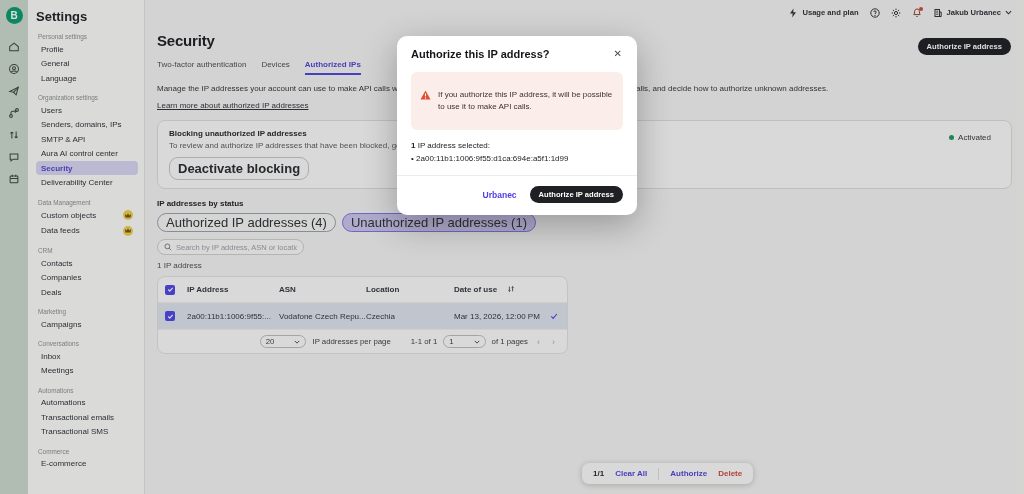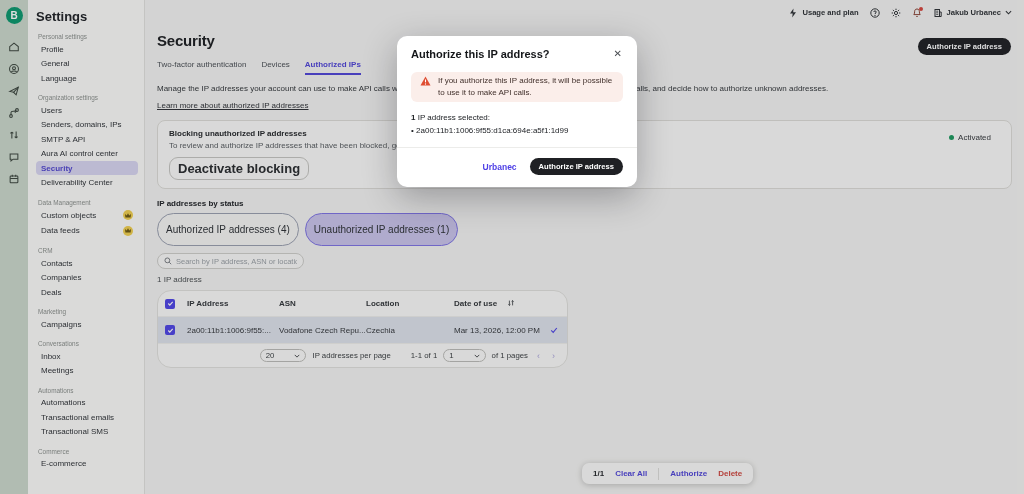--- a/index.html
+++ b/index.html
@@ -45,31 +45,31 @@
 
   .card { margin-top:8px; background:#fbfbf9; border:1px solid #dddcd8; border-radius:8px; padding:8px 11px; position:relative; }
   .card-title { font-size:8px; font-weight:bold; color:#26292c; }
   .card-sub { font-size:8px; color:#575c60; margin-top:3px; white-space:nowrap; overflow:hidden; }
   .btn-outline { display:inline-block; margin-top:7px; background:#fbfbf9; border:1px solid #c6c6c2; border-radius:9px; font-size:13px; font-weight:bold; color:#2a2d30; padding:3px 8px; cursor:pointer; font-family:inherit; }
   .activated { position:absolute; right:20px; top:12px; display:flex; align-items:center; gap:4px; font-size:8px; color:#33373b; }
   .dot-green { width:5px; height:5px; border-radius:50%; background:#1d9a5f; }
 
   .status-label { margin-top:10px; font-size:8px; font-weight:bold; color:#202327; }
   .pills { display:flex; gap:6px; margin-top:5px; }
-  .pill { font-size:10px; color:#2e3236; border:1px solid #9aa0b0; background:#f6f6f4; border-radius:999px; padding:10px 8px; cursor:pointer; }
+  .pill { font-size:13px; color:#2e3236; border:1px solid #9aa0b0; background:#f6f6f4; border-radius:999px; padding:1px 8px; cursor:pointer; }
   .pill.active { background:#cac5ec; border-color:#7f74e4; font-weight:normal; }
 
   .search { margin-top:7px; width:147px; height:16px; border:1px solid #cfcfcb; border-radius:9px; background:#fafaf8; display:flex; align-items:center; gap:4px; padding:0 6px; }
   .search input { border:none; outline:none; background:transparent; font-size:7.5px; width:100%; font-family:inherit; color:#33373b; }
   .search input::placeholder { color:#9aa0a6; }
   .search svg { width:8px; height:8px; flex-shrink:0; }
 
   .count { margin-top:6px; font-size:8px; color:#4a4f52; }
 
-  .table { margin-top:6px; width:411px; border:1px solid #e1e1dd; border-radius:14px; background:#fbfbf9; overflow:hidden; }
+  .table { margin-top:6px; width:411px; border:1px solid #e1e1dd; border-radius:8px; background:#fbfbf9; overflow:hidden; }
   .t-row { display:grid; grid-template-columns:22px 92px 87px 88px 96px 1fr; align-items:center; height:26px; padding-left:7px; font-size:8px; }
   .t-head { font-weight:bold; color:#33373b; border-bottom:1px solid #eeeeec; }
   .t-data { background:#dfe3eb; color:#33373b; }
   .cb { width:10px; height:10px; border-radius:2px; background:#4f46e5; display:flex; align-items:center; justify-content:center; cursor:pointer; }
   .cb svg { width:7px; height:7px; }
   .th-date { display:flex; align-items:center; gap:10px; }
   .sort svg { width:8px; height:8px; }
   .row-actions { display:flex; justify-content:flex-end; gap:9px; padding-right:10px; }
   .row-actions svg { width:8px; height:8px; cursor:pointer; }
   .t-foot { height:24px; display:flex; align-items:center; justify-content:flex-end; gap:6px; padding-right:9px; font-size:7.8px; color:#3c4043; border-top:1px solid #efefec; }
@@ -84,21 +84,21 @@
   .ab-link { color:#5046d8; cursor:pointer; }
   .ab-div { width:1px; height:12px; background:#ddddda; }
   .ab-delete { color:#cf4840; cursor:pointer; }
 
   
   .overlay { position:absolute; inset:0; background:rgba(27,30,36,0.15); z-index:40; }
   .modal { position:absolute; left:397px; top:36px; width:240px; background:#fff; border-radius:10px; box-shadow:0 10px 34px rgba(16,18,24,0.30); z-index:50; padding:12px 14px 12px; }
   .m-head { display:flex; align-items:flex-start; justify-content:space-between; }
   .m-title { font-size:11px; font-weight:bold; color:#141619; }
   .m-close { font-size:10px; color:#4a4d52; cursor:pointer; line-height:1; padding:1px; }
-  .m-warn { margin-top:12px; background:#fbeeea; border-radius:6px; padding:3px 9px; display:flex; gap:7px; align-items:flex-start; }
+  .m-warn { margin-top:12px; background:#fbeeea; border-radius:6px; padding:17px 9px; display:flex; gap:7px; align-items:flex-start; }
   .m-warn svg { width:11px; height:10px; flex-shrink:0; margin-top:1px; }
   .m-warn-text { font-size:8px; color:#41302b; line-height:1.5; }
   .m-sel { margin-top:11px; font-size:8px; color:#202327; }
   .m-ip { margin-top:4px; font-size:8px; color:#202327; }
   .m-ip::before { content:"•  "; }
   .m-div { margin:12px -14px 0; border-top:1px solid #ececea; }
   .m-foot { margin-top:10px; display:flex; align-items:center; justify-content:flex-end; gap:13px; }
   .m-cancel { font-size:8.5px; font-weight:bold; color:#4f41e6; cursor:pointer; }
 </style>
 </head>

